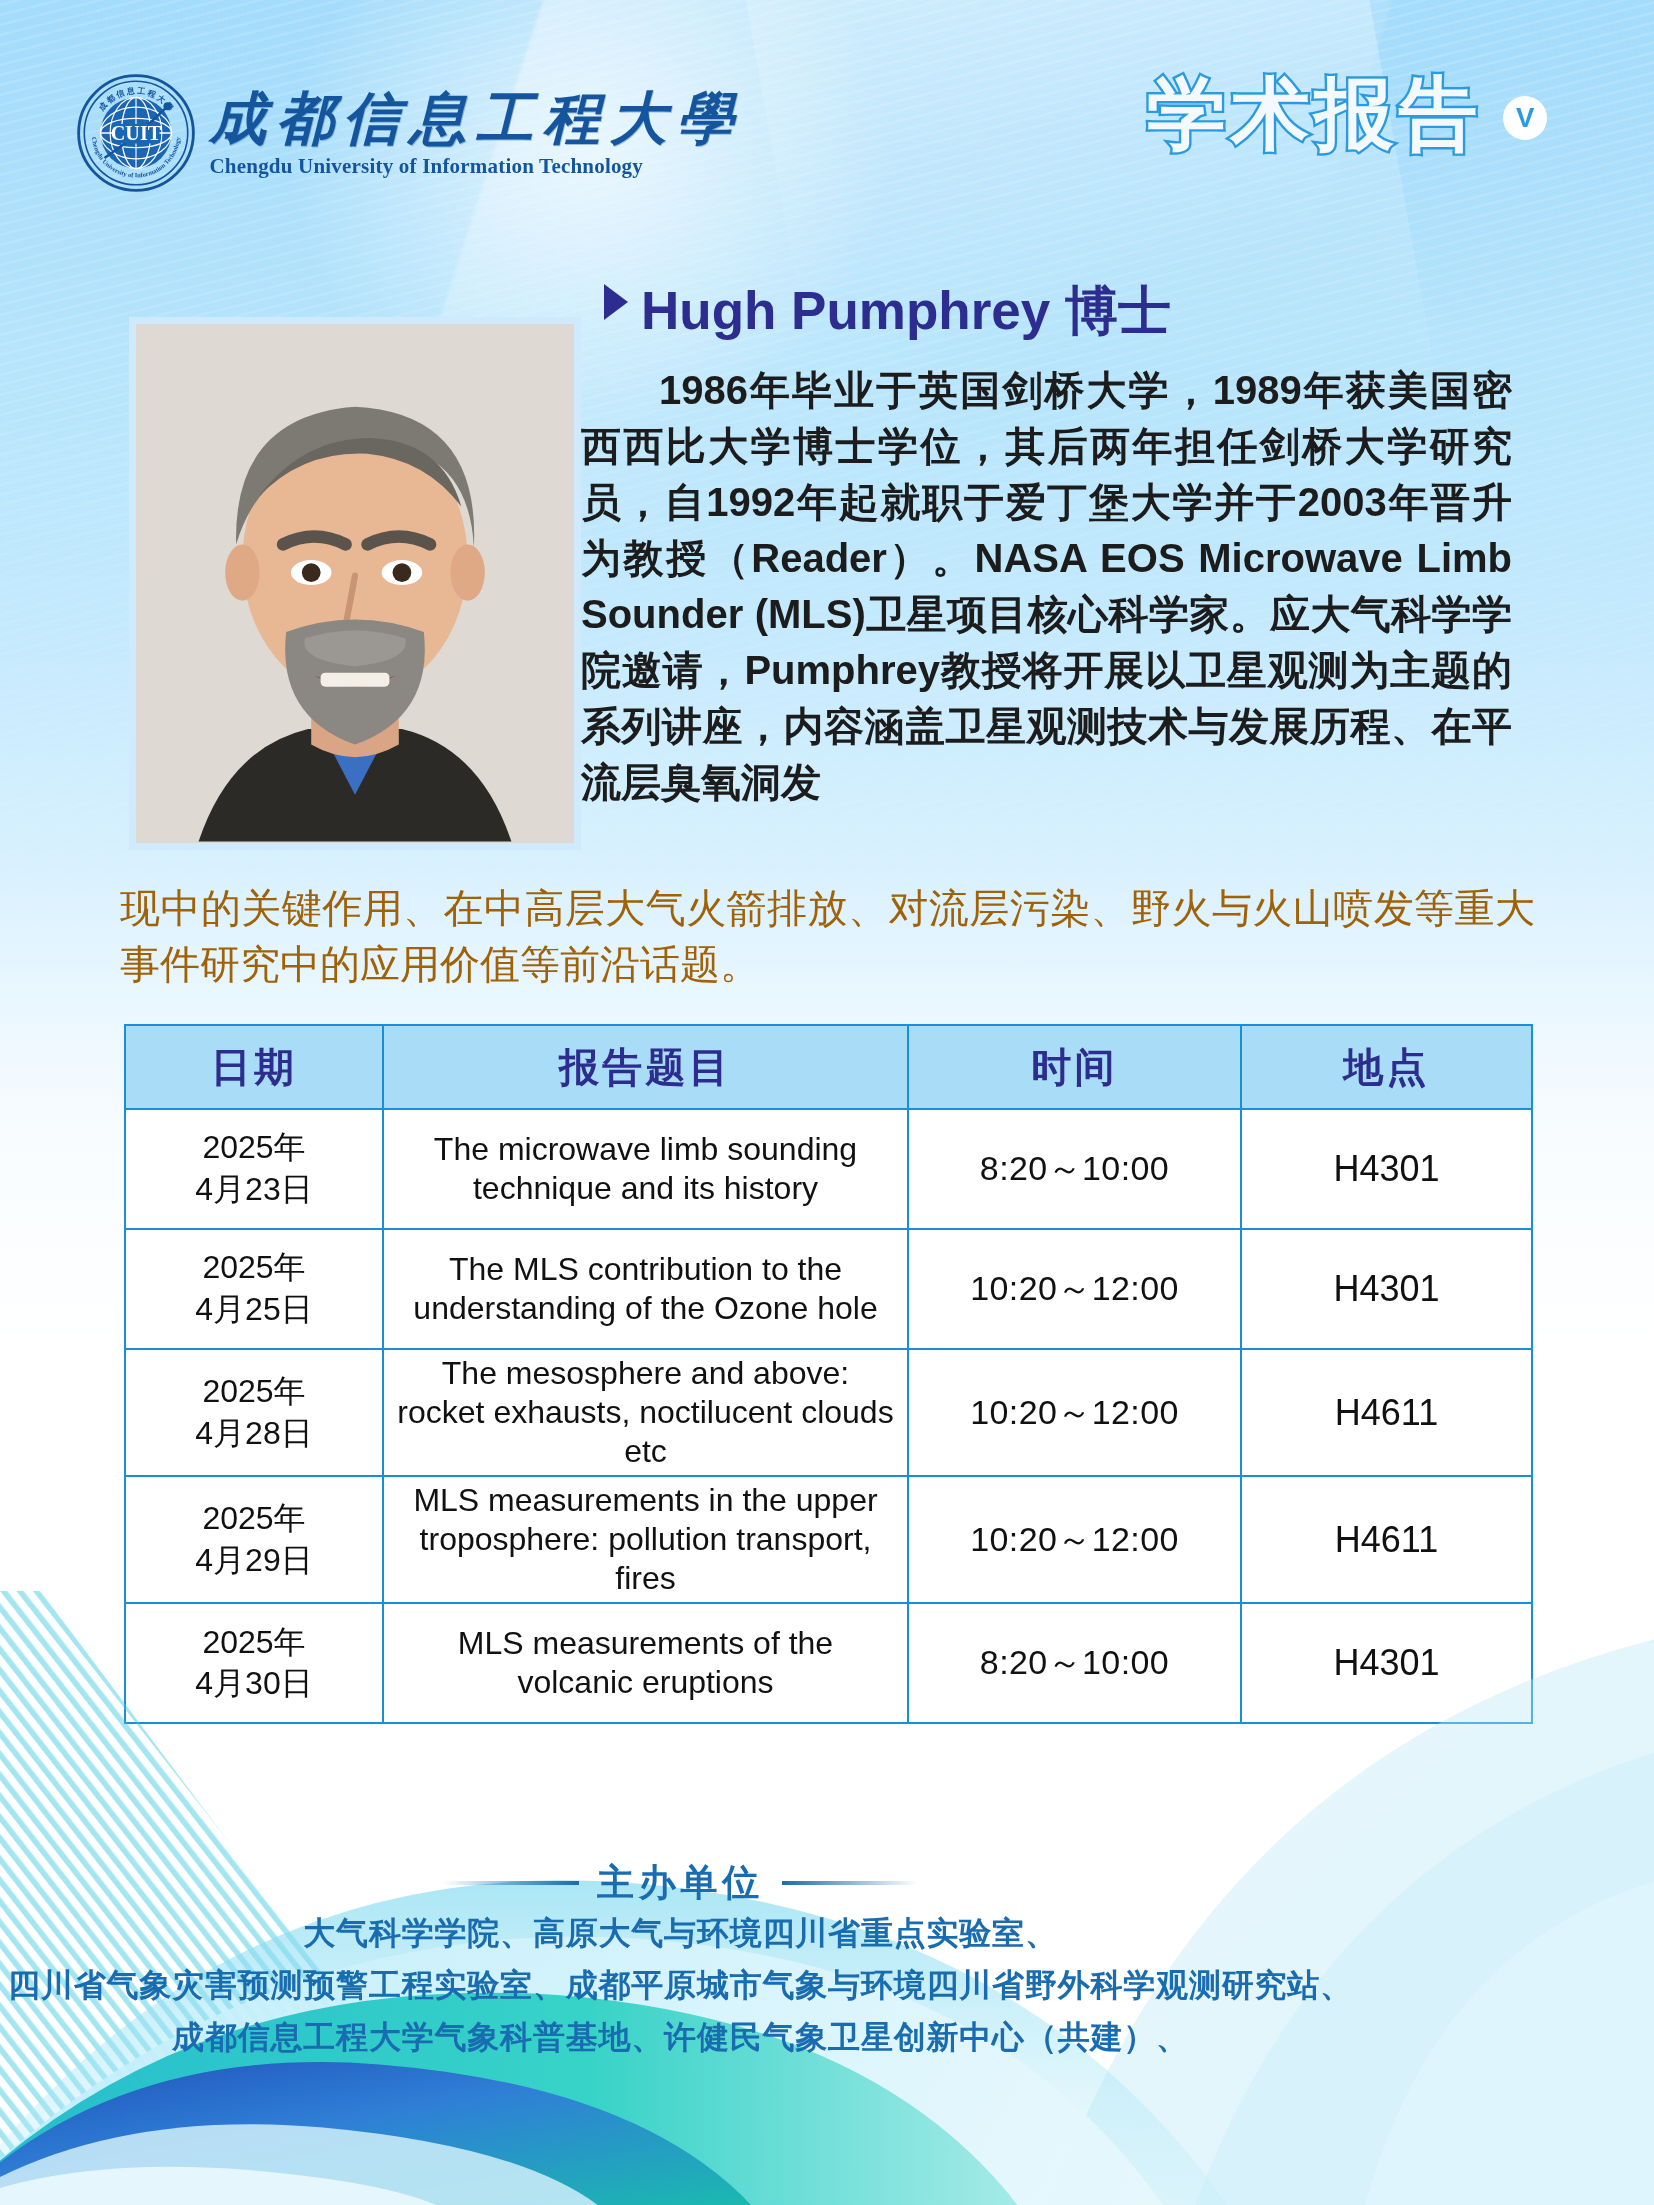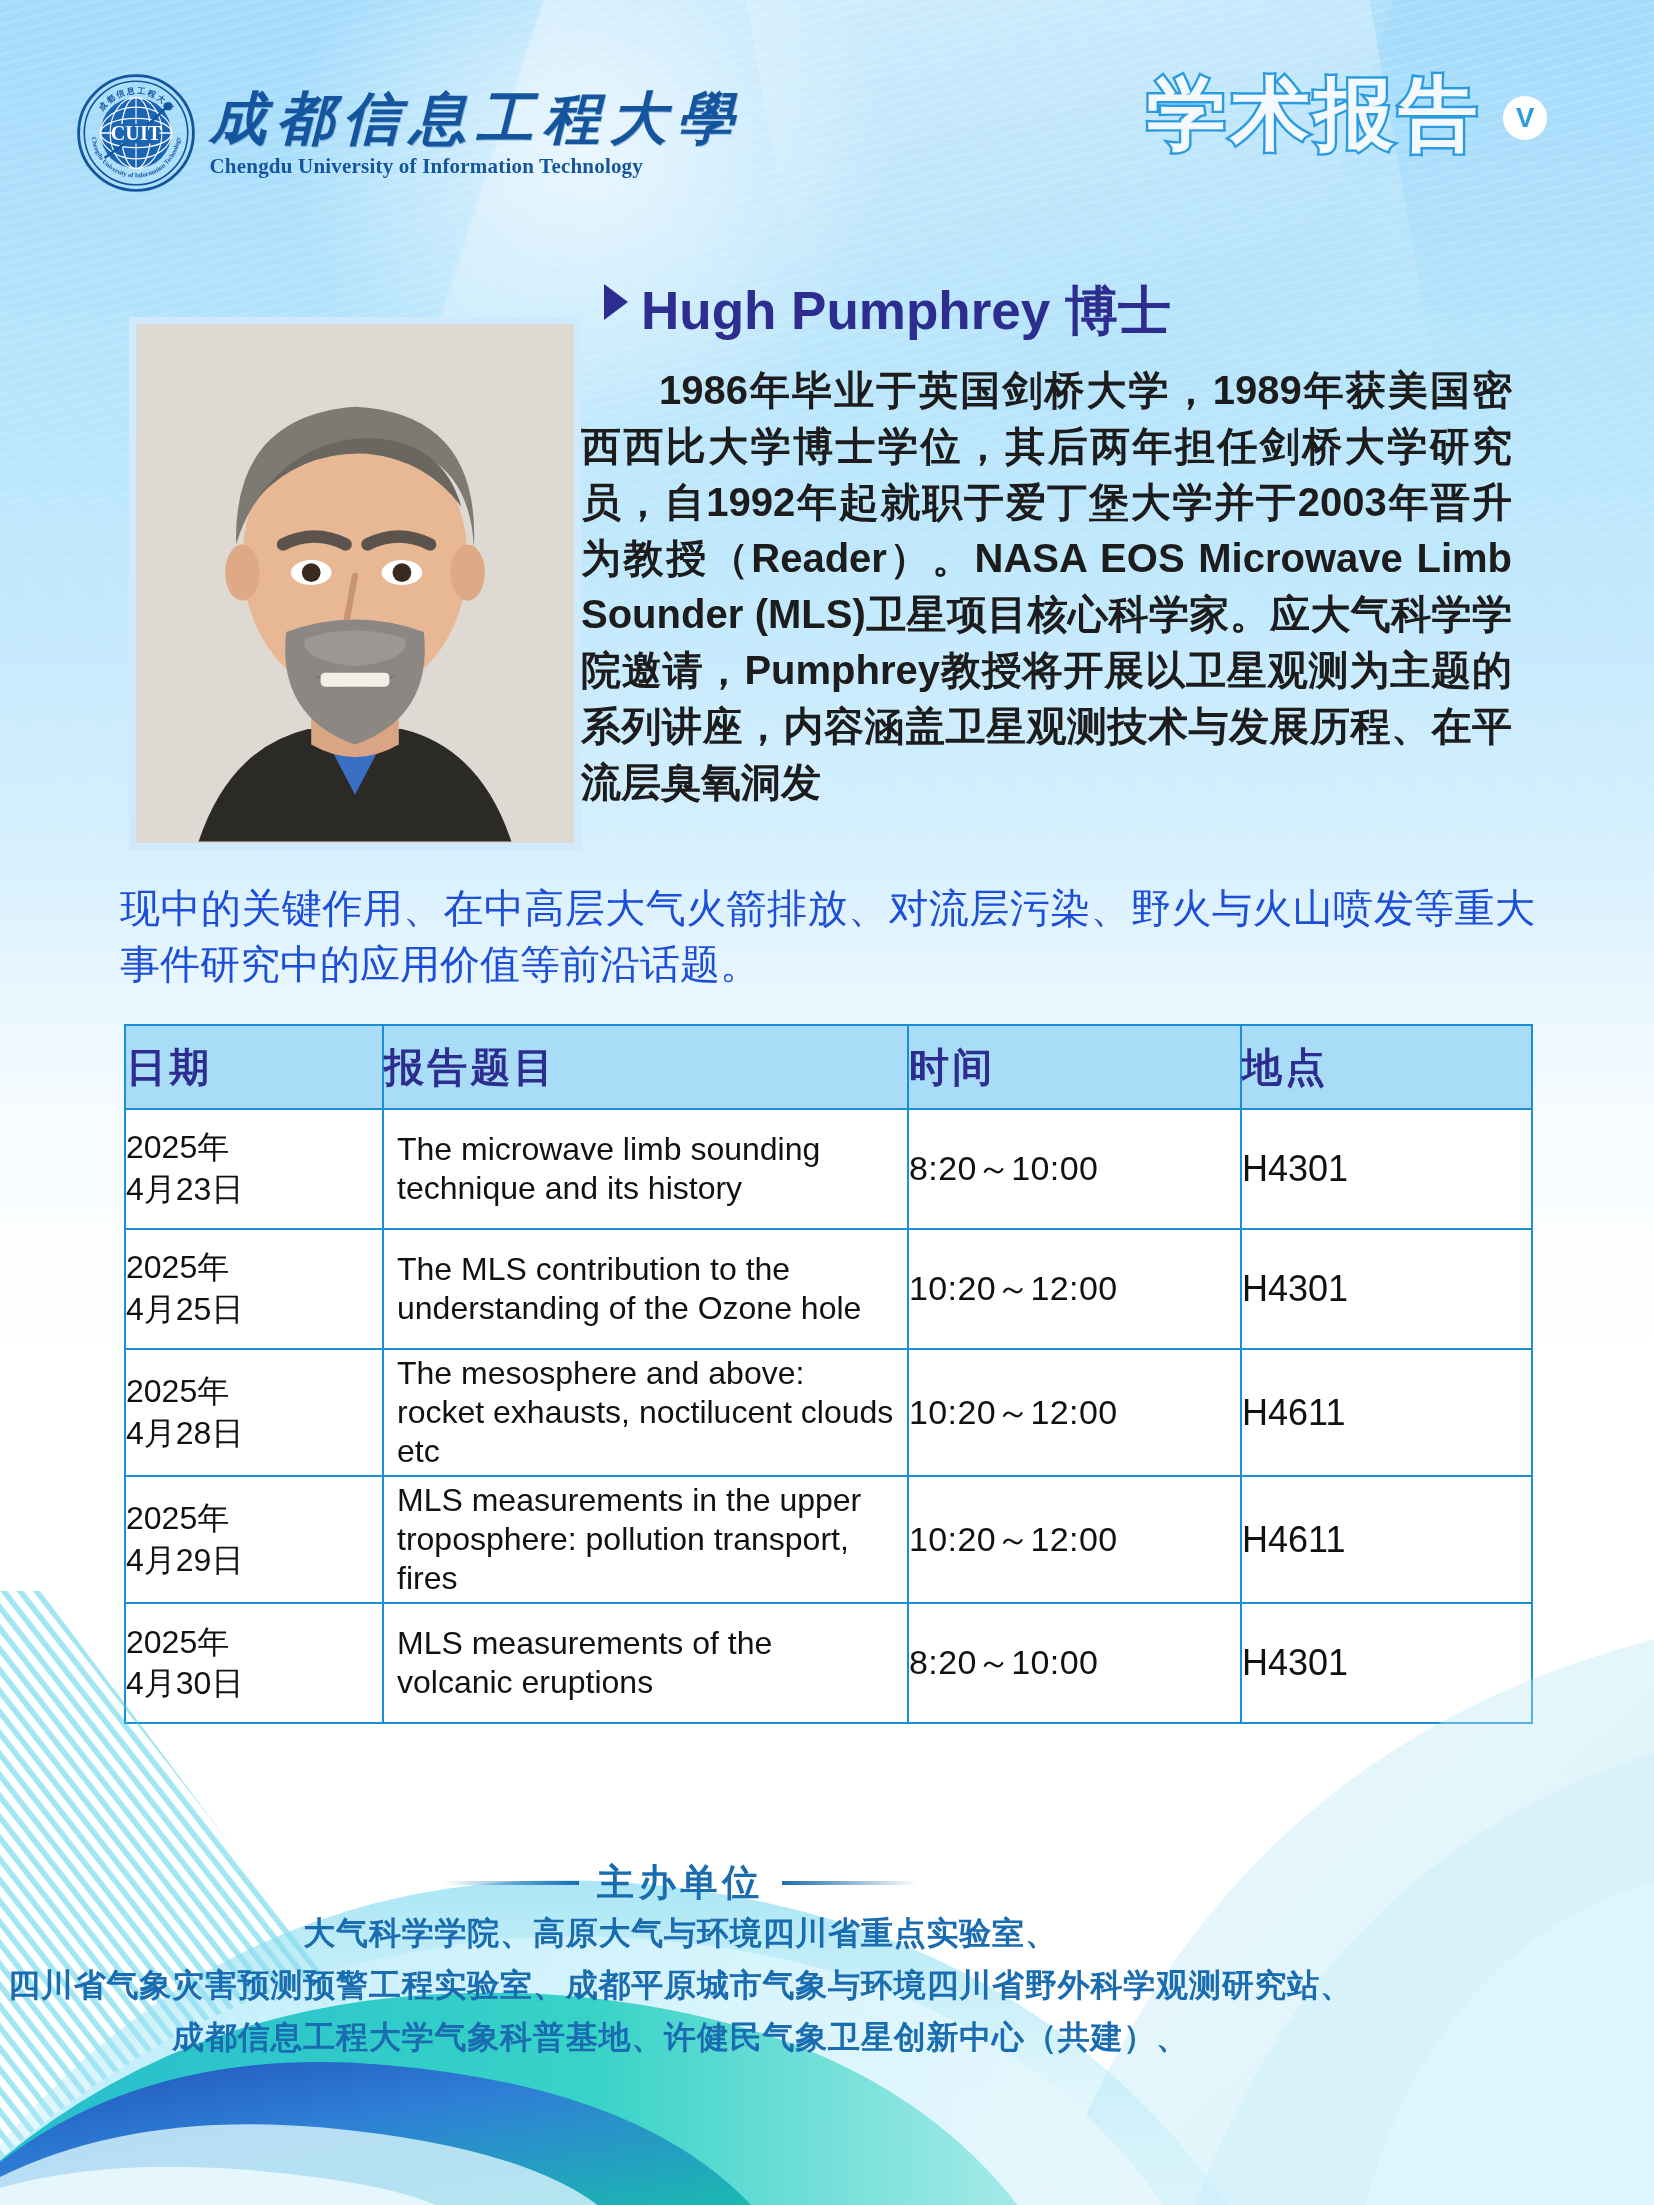--- a/index.html
+++ b/index.html
@@ -139,37 +139,37 @@
     color:#1c1c1c;
     text-align:justify;
     text-justify:inter-character;
     text-indent:78px;
     font-weight:700;
   }
   #bio-bottom {
     position:absolute; left:120px; top:880px; width:1415px;
     font-size:40px;
     line-height:1.40;
-    color:#1d4ed8;
+    color:#a16207;
     text-align:justify;
     text-justify:inter-character;
     font-weight:500;
   }
 
   
   #schedule {
     position:absolute; left:124px; top:1024px;
     width:1407px;
     border-collapse:collapse;
     table-layout:fixed;
     background:#ffffff;
   }
   #schedule th, #schedule td {
     border:2.4px solid #1a8fd8;
-    text-align:left;
+    text-align:center;
     vertical-align:middle;
   }
   #schedule thead th {
     background:#a9dcf6;
     color:#2d2d8f;
     font-weight:700;
     font-size:40px;
     height:84px;
     letter-spacing:3.2px;
   }

